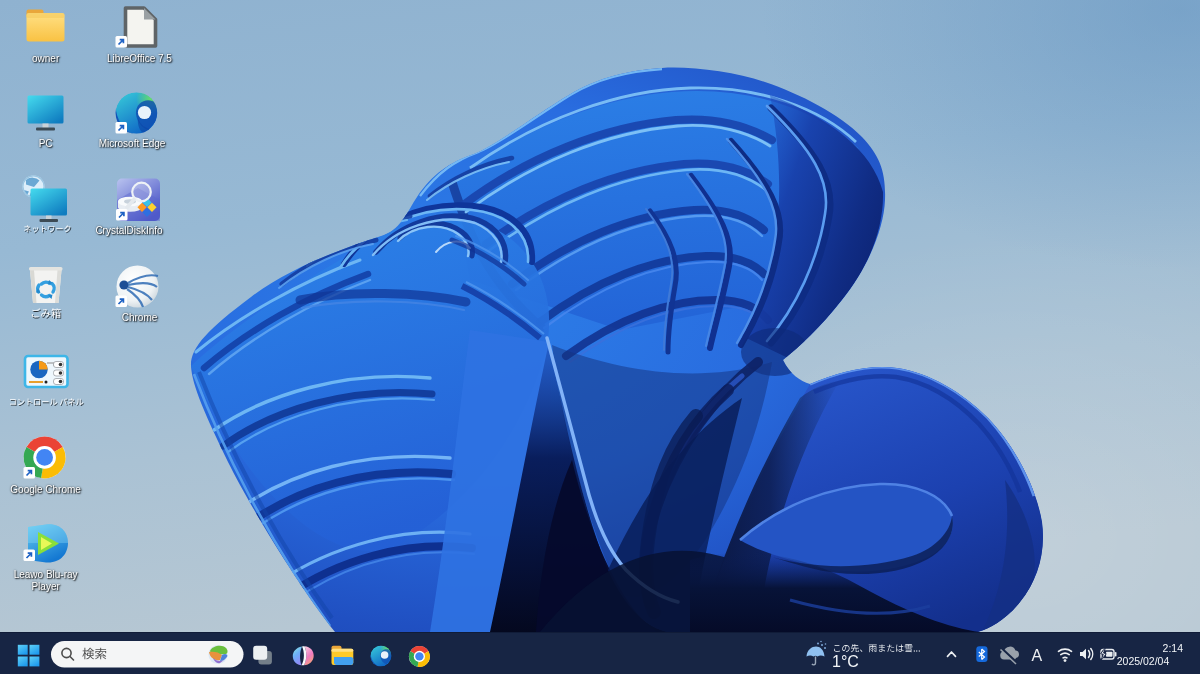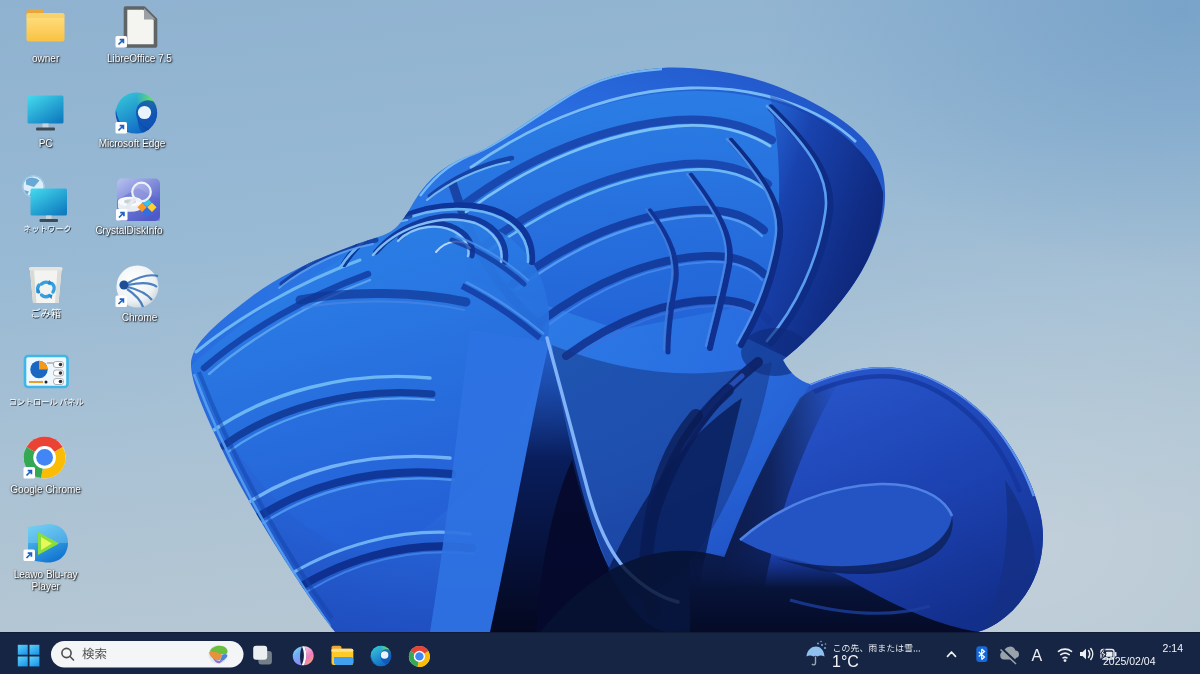--- a/index.html
+++ b/index.html
@@ -404,14 +404,14 @@
         <circle cx="1065" cy="27.6" r="1.4" fill="#eceff2"></circle>
         <path d="M1080,19 L1082.5,19 L1086,15.8 L1086,26.2 L1082.5,23 L1080,23 Z" fill="#eceff2"></path>
         <path d="M1088.5,17.5 a6,6 0 0 1 0,7 M1090.8,15.5 a9,9 0 0 1 0,11" stroke="#eceff2" stroke-width="1.5" fill="none" stroke-linecap="round"></path>
         <rect x="1101" y="16.5" width="13" height="9.5" rx="2.2" fill="none" stroke="#e8ecf0" stroke-width="1.4"></rect>
         <rect x="1106" y="18.8" width="6.5" height="5" rx="0.8" fill="#e8ecf0"></rect>
         <rect x="1114.8" y="19" width="1.7" height="4.5" rx="0.8" fill="#e8ecf0"></rect>
         <path d="M1105.8,14.2 L1100.6,20.6 L1103.3,21.4 L1100.9,27.2 L1106.3,20.8 L1103.5,20 Z" fill="#e8ecf0" stroke="#172544" stroke-width="0.9"></path>
       </svg>
       <div class="tbt" style="left:832px;top:22.5px;font-size:16px">1°C</div>
       <div class="tbt" style="right:17px;top:10px;width:60px;text-align:right">2:14</div>
-      <div class="tbt" style="right:17px;top:23px;width:80px;text-align:left">2025/02/04</div>
+      <div class="tbt" style="right:17px;top:23px;width:80px;text-align:center">2025/02/04</div>
     </div>
 </div>
 </body></html>

